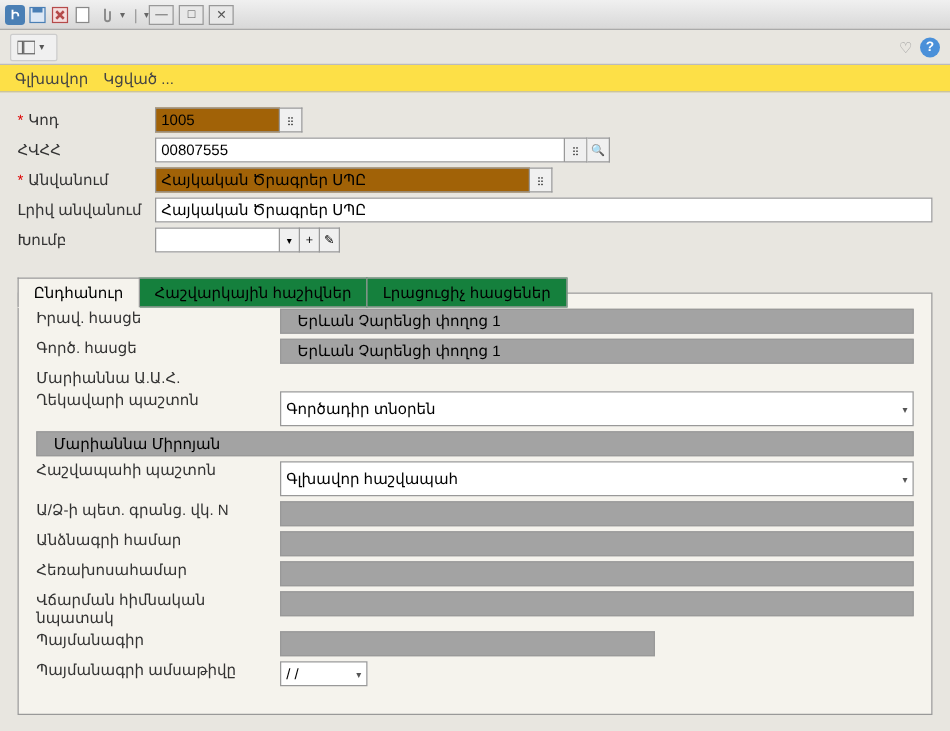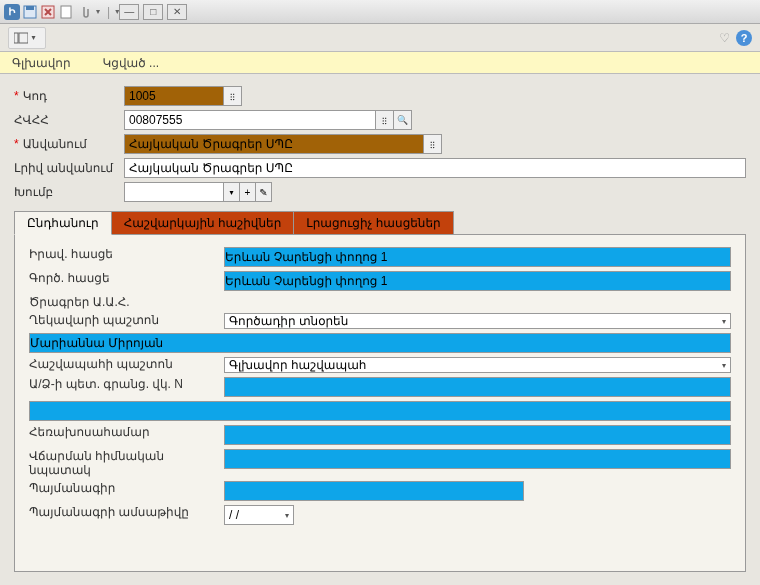--- a/index.html
+++ b/index.html
@@ -9,44 +9,44 @@
   .titlebar-left { display: flex; align-items: center; gap: 2px; }
   .titlebar-icon { width: 16px; height: 16px; display: inline-flex; align-items: center; justify-content: center; }
   .app-icon { width: 16px; height: 16px; background: #4a7fb5; border-radius: 3px; display: flex; align-items: center; justify-content: center; color: white; font-size: 10px; font-weight: bold; }
   .titlebar-title { flex: 1; text-align: center; color: #555; font-size: 12px; }
   .win-controls { display: flex; gap: 4px; }
   .win-btn { width: 20px; height: 16px; border: 1px solid #999; background: #e8e8e8; display: flex; align-items: center; justify-content: center; cursor: default; font-size: 10px; color: #555; }
   
   .toolbar { height: 28px; background: #e8e6e0; border-bottom: 1px solid #bbb; display: flex; align-items: center; padding: 0 8px; gap: 4px; }
   .tb-btn { width: 22px; height: 22px; border: 1px solid #ccc; background: #f0f0f0; border-radius: 2px; display: flex; align-items: center; justify-content: center; font-size: 10px; }
   .tb-dropdown { padding-right: 4px; }
-  .menubar { height: 22px; background: #fef9c3; display: flex; align-items: center; padding: 0 12px; gap: 32px; border-bottom: 1px solid #bbb; }
+  .menubar { height: 22px; background: #fde047; display: flex; align-items: center; padding: 0 12px; gap: 12px; border-bottom: 1px solid #bbb; }
   .menu-item { color: #444; cursor: default; font-size: 12px; }
   .menubar-right { margin-left: auto; display: flex; gap: 6px; align-items: center; }
   .help-icon { width: 16px; height: 16px; border-radius: 50%; background: #4a90d9; color: white; display: flex; align-items: center; justify-content: center; font-size: 11px; font-weight: bold; }
   
   .content { padding: 12px 14px; background: #e8e6e0; height: calc(585px - 24px - 28px - 22px); }
   
   .form-row { display: flex; align-items: center; margin-bottom: 4px; }
   .form-label { width: 110px; font-size: 12px; color: #333; display: flex; gap: 4px; }
   .required { color: #d00; }
   .form-input { height: 20px; border: 1px solid #999; background: white; padding: 0 4px; font-size: 12px; font-family: Arial; }
   .highlighted { background: #a16207; }
   .input-btn { width: 18px; height: 20px; border: 1px solid #999; border-left: none; background: #f0f0f0; display: flex; align-items: center; justify-content: center; font-size: 9px; cursor: default; }
   
   .tabs { margin-top: 8px; }
-  .tab-headers { display: flex; position: relative; top: 1px; }
-  .tab { padding: 4px 12px; border: 1px solid #999; background: #c2410c; font-size: 12px; cursor: default; margin-right: -1px; }
+  .tab-headers { display: flex; position: relative; top: 12px; }
+  .tab { padding: 4px 12px; border: 1px solid #999; background: #15803d; font-size: 12px; cursor: default; margin-right: -1px; }
   .tab.active { background: #f5f3ed; border-bottom: 1px solid #f5f3ed; z-index: 1; }
   .tab-panel { border: 1px solid #999; background: #f5f3ed; padding: 12px 14px; height: 338px; }
   
   .panel-row { display: flex; align-items: flex-start; margin-bottom: 4px; }
   .panel-label { width: 195px; font-size: 12px; color: #333; }
-  .panel-input { flex: 1; height: 20px; border: 1px solid #999; background: #0ea5e9; padding: 0 0; font-size: 12px; font-family: Arial; }
-  .panel-select { flex: 1; height: 16px; border: 1px solid #999; background: white; padding: 0 4px; font-size: 12px; display: flex; align-items: center; justify-content: space-between; }
+  .panel-input { flex: 1; height: 20px; border: 1px solid #999; background: #a3a3a3; padding: 0 13px; font-size: 12px; font-family: Arial; }
+  .panel-select { flex: 1; height: 28px; border: 1px solid #999; background: white; padding: 0 4px; font-size: 12px; display: flex; align-items: center; justify-content: space-between; }
   .sel-arrow { font-size: 8px; color: #555; }
   .short-input { width: 300px; flex: none; }
   .date-input { width: 70px; flex: none; display: flex; align-items: center; justify-content: space-between; height: 20px; border: 1px solid #999; background: white; padding: 0 4px; font-size: 12px; }
   
   .small-btn { width: 16px; height: 20px; border: 1px solid #999; border-left: none; background: #f0f0f0; display: flex; align-items: center; justify-content: center; font-size: 10px; }
 </style>
 </head>
 <body>
 
 <div class="titlebar">
@@ -112,21 +112,21 @@
         <span>Կոդ</span>
       </div>
     <input class="form-input highlighted" style="width: 100px;" value="1005">
     <div class="input-btn">⁝⁝</div>
   </div>
 
   <div class="form-row">
     <div class="form-label">
         <span>ՀՎՀՀ</span>
       </div>
-    <input class="form-input" style="width: 252px;" value="00807555">
+    <input class="form-input" style="width: 328px;" value="00807555">
     <div class="input-btn">⁝⁝</div>
     <div class="input-btn">🔍</div>
   </div>
 
   <div class="form-row">
     <div class="form-label">
         <span class="required">*</span>
         <span>Անվանում</span>
       </div>
     <input class="form-input highlighted" style="width: 300px;" value="Հայկական Ծրագրեր ՍՊԸ">
@@ -160,21 +160,21 @@
 
       <div class="panel-row">
         <div class="panel-label">Իրավ. հասցե</div>
         <input class="panel-input" value="Երևան Չարենցի փողոց 1" style="">
       </div>
       <div class="panel-row">
         <div class="panel-label">Գործ. հասցե</div>
         <input class="panel-input" value="Երևան Չարենցի փողոց 1" style="">
       </div>
       <div class="panel-row">
-        <div class="panel-label">Ծրագրեր Ա.Ա.Հ.</div>
+        <div class="panel-label">Մարիաննա Ա.Ա.Հ.</div>
       </div>
       <div class="panel-row">
         <div class="panel-label">Ղեկավարի պաշտոն</div>
         <div class="panel-select">
             <span>Գործադիր տնօրեն</span>
             <span class="sel-arrow">▾</span>
           </div>
       </div>
       <div class="panel-row">
         <input class="panel-input" value="Մարիաննա Միրոյան" style="">
@@ -184,20 +184,21 @@
         <div class="panel-select">
             <span>Գլխավոր հաշվապահ</span>
             <span class="sel-arrow">▾</span>
           </div>
       </div>
       <div class="panel-row">
         <div class="panel-label">Ա/Ձ-ի պետ. գրանց. վկ. N</div>
         <input class="panel-input" value="" style="">
       </div>
       <div class="panel-row">
+        <div class="panel-label">Անձնագրի համար</div>
         <input class="panel-input" value="" style="">
       </div>
       <div class="panel-row">
         <div class="panel-label">Հեռախոսահամար</div>
         <input class="panel-input" value="" style="">
       </div>
       <div class="panel-row">
         <div class="panel-label">Վճարման հիմնական նպատակ</div>
         <input class="panel-input" value="" style="">
       </div>

